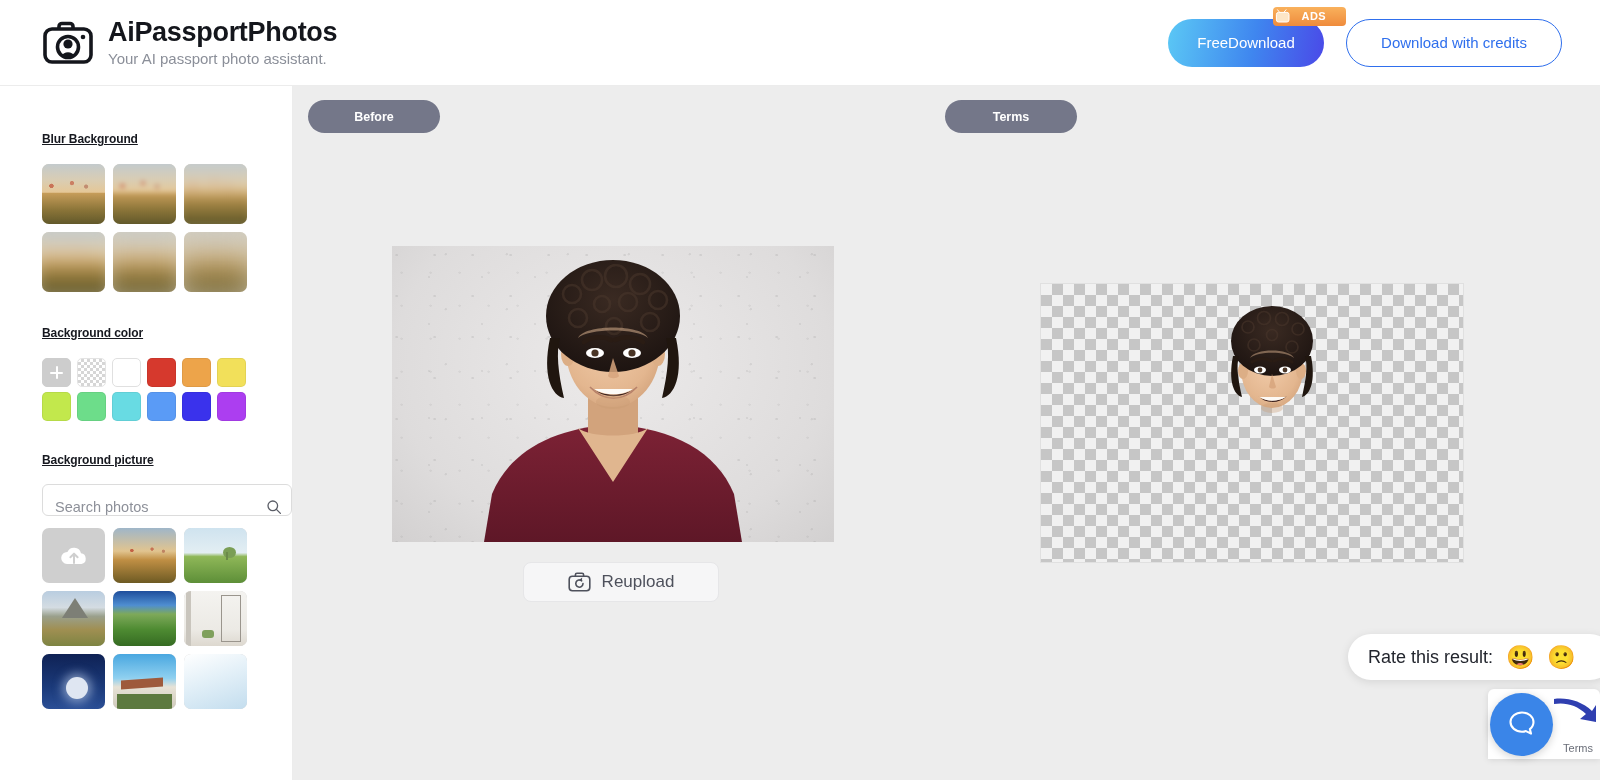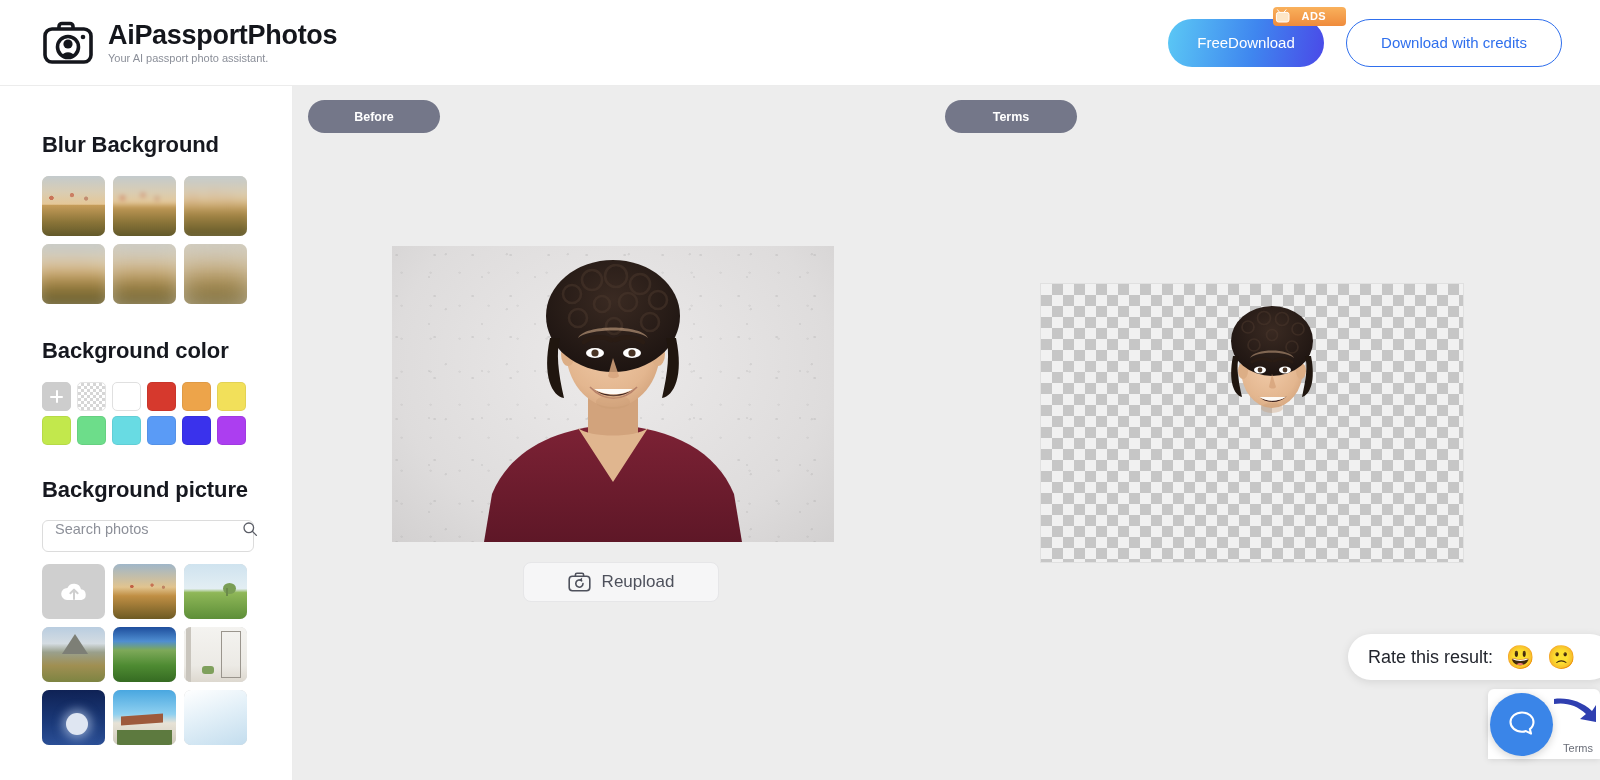--- a/index.html
+++ b/index.html
@@ -19,21 +19,21 @@
     display: flex; align-items: center;
     z-index: 30;
   }
   .brand { display: flex; align-items: center; margin-left: 42px; }
   .brand-icon { width: 52px; height: 46px; flex: none; }
   .brand-text { margin-left: 14px; }
   .brand-title {
     font-size: 27px; font-weight: bold; color: #14161c;
     letter-spacing: -0.3px; line-height: 1.05;
   }
-  .brand-sub { font-size: 11px; color: #8b8f99; margin-top: 3px; }
+  .brand-sub { font-size: 15px; color: #8b8f99; margin-top: 3px; }
 
   .header-actions {
     margin-left: auto; margin-right: 38px;
     display: flex; align-items: center; gap: 22px;
   }
   .free-dl-wrap { position: relative; }
   .free-dl {
     width: 156px; height: 48px; border-radius: 24px;
     background: linear-gradient(100deg, #5bc8f5 0%, #3f86ef 55%, #4a49e8 100%);
     color: #fff; font-size: 15px;
@@ -65,22 +65,23 @@
     position: absolute; top: 86px; left: 0;
     width: 293px; height: 694px;
     background: #fff;
     border-right: 1px solid #ececec;
     padding: 0 0 0 0;
     overflow: hidden;
     z-index: 20;
   }
   .sidebar-inner { padding: 46px 42px 0 42px; }
   .section-title {
-    font-size: 22px; font-weight: bold; color: #16181f;
+    font-size: 12px; font-weight: bold; color: #16181f;
     letter-spacing: -0.1px;
+    text-decoration: underline;
   }
 
   .blur-grid {
     margin-top: 18px;
     display: grid; grid-template-columns: repeat(3, 63px);
     gap: 8px 8px;
   }
   .blur-thumb {
     width: 63px; height: 60px; border-radius: 7px;
     overflow: hidden; cursor: pointer; position: relative;
@@ -122,23 +123,23 @@
       linear-gradient(45deg,#d6d6d6 25%,transparent 25%,transparent 75%,#d6d6d6 75%),
       linear-gradient(45deg,#d6d6d6 25%,transparent 25%,transparent 75%,#d6d6d6 75%);
     background-size: 6px 6px;
     background-position: 0 0, 3px 3px;
     border-color: #e3e3e3;
   }
   .swatch.white { background: #ffffff; border-color: #e0e0e0; }
 
   .bgpic-search {
     margin-top: 17px;
-    width: 212px; height: 32px;
+    width: 250px; height: 32px;
     border: 1px solid #dcdcdc; border-radius: 6px;
-    display: flex; align-items: flex-start; padding: 0 9px 0 12px;
+    display: flex; align-items: flex-end; padding: 0 9px 0 12px;
     background: #fff;
   }
   .bgpic-search input {
     flex: 1; border: none; outline: none; font-size: 14.5px;
     color: #3a3d45; font-family: "Liberation Sans", sans-serif;
     background: transparent;
   }
   .bgpic-search input::placeholder { color: #8d9099; }
   .search-icon { width: 16px; height: 16px; flex: none; }
 

